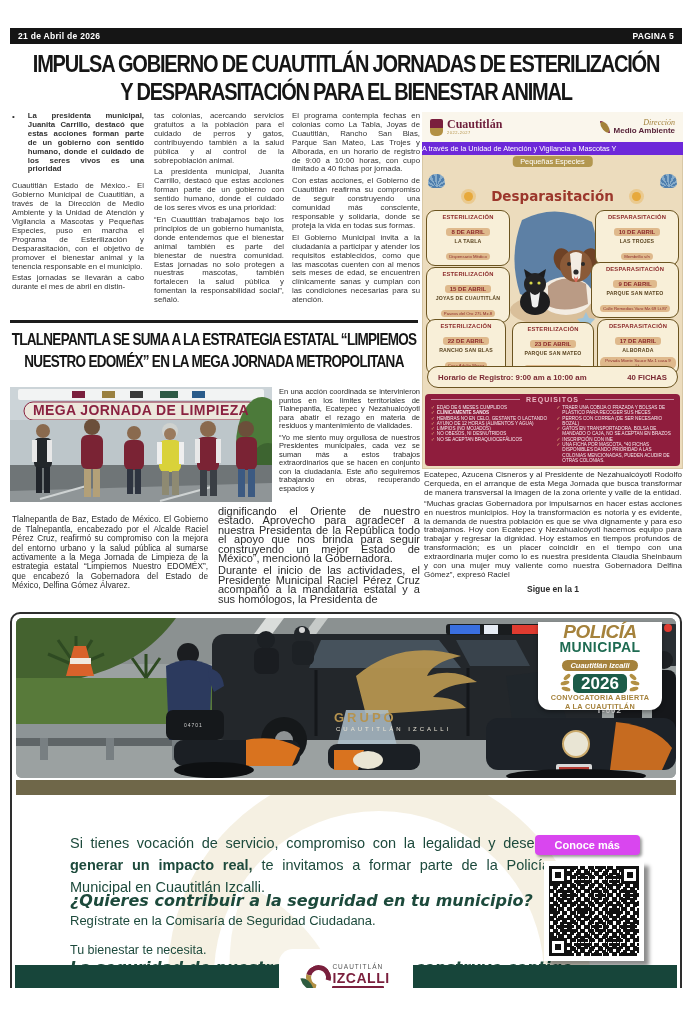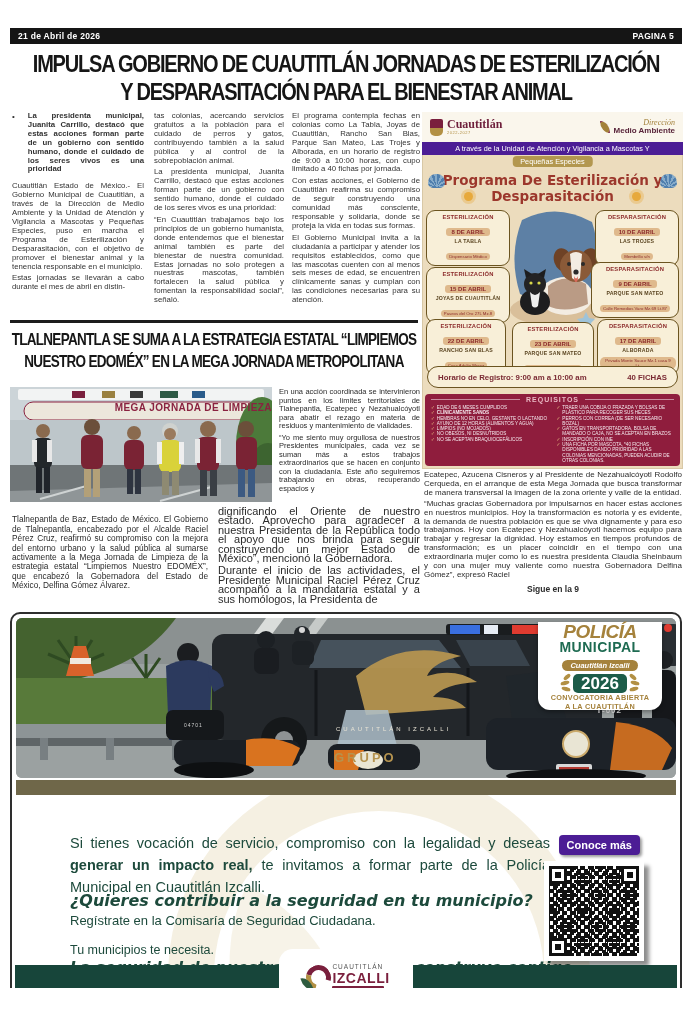--- a/index.html
+++ b/index.html
@@ -46,22 +46,22 @@
            justify-content:space-between;align-items:center;padding:0 8px;box-sizing:border-box;}
   .crest{width:13px;height:17px;background:linear-gradient(#7a1f3d 55%,#b29044 55%);border-radius:2px 2px 5px 5px;}
   .brandbox{display:flex;gap:4px;align-items:center;}
   .brand-name{font-family:"Liberation Serif",serif;font-weight:bold;color:#6e1f3b;font-size:12px;line-height:11px;}
   .brand-tag{font-size:4px;color:#b29044;letter-spacing:.5px;}
   .deptbox{display:flex;gap:4px;align-items:center;}
   .dept-1{font-family:"Liberation Serif",serif;font-style:italic;color:#a3803a;font-size:8px;line-height:8px;text-align:right;}
   .dept-2{font-weight:bold;color:#58243a;font-size:8px;line-height:8px;text-align:right;}
   .leaf{width:10px;height:12px;background:radial-gradient(ellipse at 30% 70%, #a3803a 60%, #7a1f3d 61%);
         border-radius:0 100% 0 100%;}
-  .fl-strip{position:absolute;left:0;top:30px;width:100%;height:13px;background:#4c1d95;color:#fff;
-            font-size:7.3px;text-align:center;line-height:13px;}
+  .fl-strip{position:absolute;left:0;top:30px;width:100%;height:13px;background:#6d28d9;color:#fff;
+            font-size:7.3px;line-height:13px;}
   .fl-strip2{position:absolute;left:50%;transform:translateX(-50%);top:44px;background:#b3974f;color:#fff;
              font-size:7.3px;line-height:11px;padding:0 8px;border-radius:4px;}
   .fl-title{position:absolute;left:0;width:100%;text-align:center;font-weight:bold;color:#9c372c;
             font-family:"DejaVu Sans",sans-serif;}
   .fl-t1{top:60px;font-size:13.5px;}
   .fl-t2{top:76px;font-size:13.5px;}
   .shell{position:absolute;width:17px;height:14px;border-radius:50% 50% 6px 6px/75% 75% 6px 6px;
          background:repeating-conic-gradient(from -80deg at 50% 95%, #4f7fae 0 14deg, #86abc9 14deg 28deg);}
   .shell.sand{background:repeating-conic-gradient(from -80deg at 50% 95%, #d9c49a 0 14deg, #e9dcbc 14deg 28deg);}
   .sun{position:absolute;width:9px;height:9px;border-radius:50%;background:#e7a93c;
@@ -82,55 +82,55 @@
   .fl-req{position:absolute;left:3px;right:3px;top:282px;bottom:3px;background:#8f1d3d;border-radius:4px;
           padding:2px 6px;box-sizing:border-box;}
   .req-title{text-align:center;color:#eab9c4;font-weight:bold;font-size:7px;letter-spacing:1px;
              display:flex;align-items:center;gap:6px;justify-content:center;}
   .req-title::before,.req-title::after{content:"";flex:1;height:1px;background:#c98a9e;}
   .req-cols{display:grid;grid-template-columns:1fr 1fr;gap:2px 8px;margin-top:2px;}
   .req-item{display:flex;gap:2px;color:#f5e9ee;font-size:4.6px;line-height:5.3px;text-align:left;}
   .req-item .chk{color:#f0c987;font-size:4.6px;}
   
   .photo2{position:absolute;left:10px;top:387px;width:262px;height:115px;overflow:hidden;}
-  .photo2-banner-text{position:absolute;left:10px;top:402px;width:262px;text-align:right;
-        color:#8a2240;font-weight:bold;font-size:10px;letter-spacing:.4px;}
+  .photo2-banner-text{position:absolute;left:10px;top:402px;width:262px;text-align:center;
+        color:#8a2240;font-weight:bold;font-size:14px;letter-spacing:.4px;}
   
   .ad{position:absolute;left:10px;top:612px;width:672px;height:398px;background:#fff;border:2px solid #2e2e2e;
       border-radius:10px;box-sizing:border-box;overflow:hidden;}
   .ad-photo{position:absolute;left:4px;top:4px;right:4px;height:160px;border-radius:6px;overflow:hidden;background:#9ba1a1;}
   .ad-goldbar{position:absolute;left:4px;right:4px;top:166px;height:15px;background:#6f6749;}
   .ad-panel{position:absolute;right:14px;top:4px;width:124px;height:88px;background:#fff;border-radius:0 0 12px 12px;
             text-align:center;box-shadow:0 2px 4px rgba(0,0,0,.35);padding-top:1px;box-sizing:border-box;}
   .ad-p1{font-size:19px;font-weight:bold;font-style:italic;color:#a5823c;letter-spacing:-.5px;line-height:18px;}
   .ad-p2{font-size:14px;font-weight:bold;color:#1e6b52;letter-spacing:.5px;line-height:13px;}
   .ad-pill{display:inline-block;background:linear-gradient(#b79а4e,#a5823c);background:#a5823c;color:#fff;
            font-size:7.5px;font-style:italic;font-weight:bold;border-radius:6px;padding:1px 8px;margin:1px 0;}
   .ad-yearrow{display:flex;align-items:center;justify-content:center;gap:2px;margin:1px 0;}
   .ad-year{background:#1c5c49;color:#fff;font-weight:bold;font-size:17px;line-height:19px;border-radius:5px;padding:0 8px;}
   .ad-cta{font-size:7.3px;font-weight:bold;color:#a5823c;line-height:8.5px;letter-spacing:.3px;}
-  .truck-label{position:absolute;left:318px;top:92px;color:#b5934f;font-weight:bold;font-size:13px;letter-spacing:3px;margin-top:40px;}
+  .truck-label{position:absolute;left:318px;top:92px;color:#b5934f;font-weight:bold;font-size:13px;letter-spacing:3px;}
   .truck-sub{position:absolute;left:320px;top:108px;color:#e9e4d6;font-size:6px;letter-spacing:3px;}
   .moto-code{position:absolute;right:54px;top:88px;color:#e8e8e8;font-weight:bold;font-size:8px;letter-spacing:1px;}
   .moto-box-code{position:absolute;left:168px;top:104px;color:#cfcfcf;font-size:5px;letter-spacing:1px;}
   .ad-body{position:absolute;left:0;right:0;top:181px;bottom:42px;background:#fff;overflow:hidden;}
   .watermark{position:absolute;right:90px;top:-30px;width:330px;height:330px;border-radius:50%;
              border:46px solid #f2ecdb;opacity:.8;}
   .watermark2{position:absolute;right:300px;top:120px;width:180px;height:180px;border-radius:0 100% 0 100%;
               background:#f4eede;opacity:.7;transform:rotate(25deg);}
   .ad-intro{position:absolute;left:58px;top:22px;width:480px;font-size:14.5px;line-height:22px;
             color:#1d4a3c;text-align:justify;}
   .ad-q{position:absolute;left:58px;top:96px;font-size:16px;font-weight:bold;font-style:italic;color:#1d4a3c;
         font-family:"DejaVu Sans",sans-serif;}
   .ad-reg{position:absolute;left:58px;top:118px;font-size:13px;color:#1d4a3c;}
   .ad-comm{position:absolute;left:58px;top:148px;font-size:12.5px;color:#1d4a3c;}
   .ad-slogan{position:absolute;left:58px;top:164px;font-size:15.5px;font-weight:bold;font-style:italic;color:#1d4a3c;
              font-family:"DejaVu Sans",sans-serif;}
-  .ad-btn{position:absolute;right:40px;top:40px;background:#4c1d95;color:#fff;font-weight:bold;font-size:11px;
-          padding:4px 8px;border-radius:4px;box-shadow:2px 2px 3px rgba(0,0,0,.4);cursor:pointer;}
+  .ad-btn{position:absolute;right:40px;top:40px;background:#d946ef;color:#fff;font-weight:bold;font-size:11px;
+          padding:4px 20px;border-radius:4px;box-shadow:2px 2px 3px rgba(0,0,0,.4);cursor:pointer;}
   .qr{position:absolute;right:36px;top:66px;width:100px;height:100px;background:#fff;
       box-shadow:5px 5px 4px rgba(0,0,0,.45);padding:5px;box-sizing:border-box;}
   .qr-grid{position:relative;width:90px;height:90px;
       background:repeating-conic-gradient(#111 0% 25%, transparent 0% 50%) 0 0/9px 9px,
                  repeating-conic-gradient(#111 0% 25%, transparent 0% 50%) 4px 3px/7px 7px,#fff;}
   .qr-f{position:absolute;width:18px;height:18px;border:3px solid #111;background:#fff;box-sizing:border-box;}
   .qr-f::after{content:"";position:absolute;inset:3px;background:#111;}
   .qr-f.tl{left:0;top:0;} .qr-f.tr{right:0;top:0;} .qr-f.bl{left:0;bottom:0;}
   .ad-footer{position:absolute;left:3px;right:3px;bottom:3px;height:40px;background:#17453a;border-radius:0 0 7px 7px;}
   .footer-tab{position:absolute;left:50%;transform:translateX(-50%);bottom:3px;width:134px;height:56px;
@@ -191,21 +191,20 @@
       <div class="deptbox">
         <div class="leaf"></div>
         <div>
           <div class="dept-1">Dirección</div>
           <div class="dept-2">Medio Ambiente</div>
         </div>
       </div>
     </div>
     <div class="fl-strip">A través de la Unidad de Atención y Vigilancia  a Mascotas Y</div>
     <div class="fl-strip2">Pequeñas Especies</div>
-    <div class="fl-title fl-t1">Programa De Esterilización y</div>
     <div class="fl-title fl-t2">Desparasitación</div>
     <div class="shell" style="left:6px;top:62px;"></div>
     <div class="shell" style="right:6px;top:62px;"></div>
     <div class="sun" style="left:42px;top:80px;"></div>
     <div class="sun" style="right:42px;top:80px;"></div>
     <div class="shell sand" style="left:10px;top:232px;"></div>
 
     <div class="pets">
       <svg width="96" height="124" viewBox="0 0 96 124">
         <path d="M14,12 Q48,-6 84,14 Q96,50 82,88 Q48,104 12,86 Q0,48 14,12 Z" fill="#5d80a5"></path>
@@ -403,21 +402,21 @@
     <p>En una acción coordinada se intervinieron puntos en los límites territoriales de Tlalnepantla, Ecatepec y Nezahualcóyotl para abatir el rezago en materia de residuos y mantenimiento de vialidades.</p>
     <p>“Yo me siento muy orgullosa de nuestros Presidentes municipales, cada vez se suman más a estos trabajos extraordinarios que se hacen en conjunto con la ciudadanía. Este año seguiremos trabajando en obras, recuperando espacios y</p>
   </div>
   <div class="a2-midlow">
     <p>dignificando el Oriente de nuestro estado. Aprovecho para agradecer a nuestra Presidenta de la República todo el apoyo que nos brinda para seguir construyendo un mejor Estado de México”, mencionó la Gobernadora.</p>
     <p>Durante el inicio de las actividades, el Presidente Municipal Raciel Pérez Cruz acompañó a la mandataria estatal y a sus homólogos, la Presidenta de</p>
   </div>
   <div class="a2-right">
     <p>Ecatepec, Azucena Cisneros y al Presidente de Nezahualcóyotl Rodolfo Cerqueda, en el arranque de esta Mega Jornada que busca transformar de manera transversal la imagen de la zona oriente y valle de la entidad.</p>
     <p>“Muchas gracias Gobernadora por impulsarnos en hacer estas acciones en nuestros municipios. Hoy la transformación es notoria y es evidente, la demanda de nuestra población es que se viva dignamente y para eso trabajamos. Hoy con Ecatepec y Nezahualcóyotl hacemos equipo para trabajar y regresar la dignidad. Hoy estamos en tiempos profundos de transformación; es un placer coincidir en el tiempo con una extraordinaria mujer como lo es nuestra presidenta Claudia Sheinbaum y con una mujer muy valiente como nuestra Gobernadora Delfina Gómez”, expresó Raciel</p>
-    <div class="sigue">Sigue en la 9</div>
+    <div class="sigue">Sigue en la 1</div>
   </div>
 
   <div class="ad">
     <div class="ad-photo">
       <svg width="664" height="160" viewBox="0 0 664 160">
         <rect x="0" y="0" width="664" height="160" fill="#9ba1a1"></rect>
         <rect x="0" y="0" width="664" height="46" fill="#8b9191"></rect>
         <polygon points="250,0 268,0 234,46 216,46" fill="#e8eae8" opacity=".85"></polygon>
         <polygon points="300,0 312,0 290,30 278,30" fill="#dfe2df" opacity=".7"></polygon>
         <path d="M0,0 L160,0 C130,40 95,58 0,74 Z" fill="#44622f"></path>
@@ -526,21 +525,21 @@
     </div>
 
     <div class="ad-goldbar"></div>
 
     <div class="ad-body">
       <div class="watermark"></div>
       <div class="watermark2"></div>
       <p class="ad-intro"><span>Si tienes vocación de servicio, compromiso con la legalidad y deseas </span><b>generar un impacto real,</b><span> te invitamos a formar parte de la Policía Municipal en Cuautitlán Izcalli.</span></p>
       <div class="ad-q">¿Quieres contribuir a la seguridad en tu municipio?</div>
       <div class="ad-reg">Regístrate en la Comisaría de Seguridad Ciudadana.</div>
-      <div class="ad-comm">Tu municipios te necesita.</div>
+      <div class="ad-comm">Tu bienestar te necesita.</div>
       <div class="ad-slogan">La seguridad de nuestra comunidad se construye contigo.</div>
       <div class="ad-btn">Conoce más</div>
       <div class="qr">
         <div class="qr-grid">
           <div class="qr-f tl"></div>
           <div class="qr-f tr"></div>
           <div class="qr-f bl"></div>
         </div>
       </div>
     </div>

